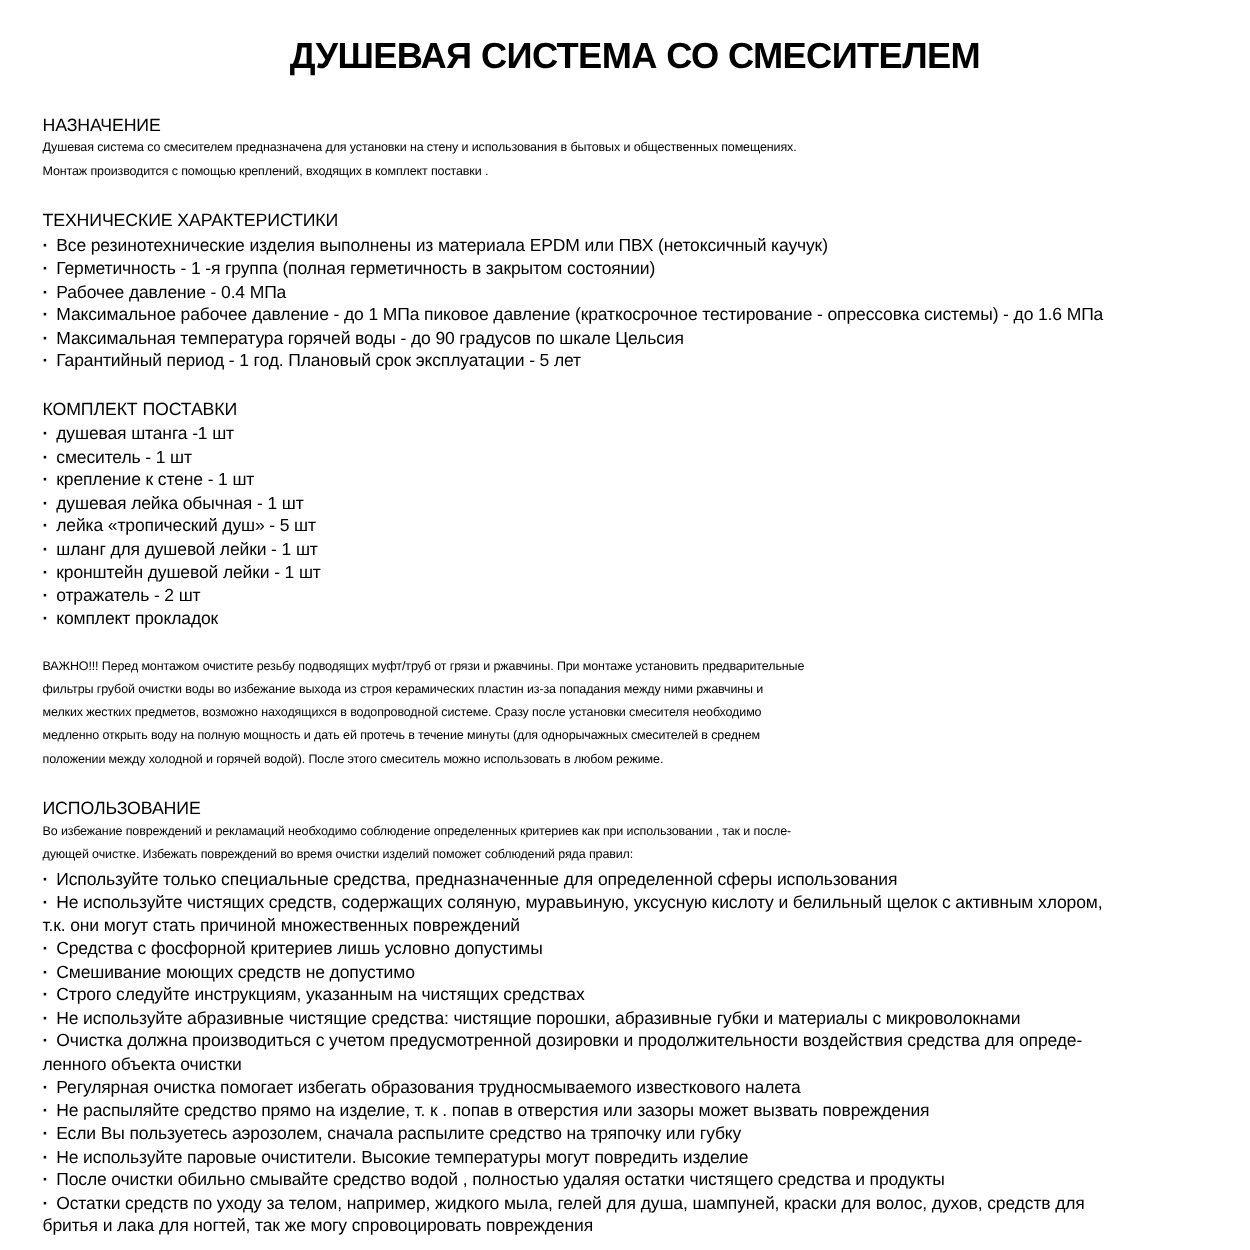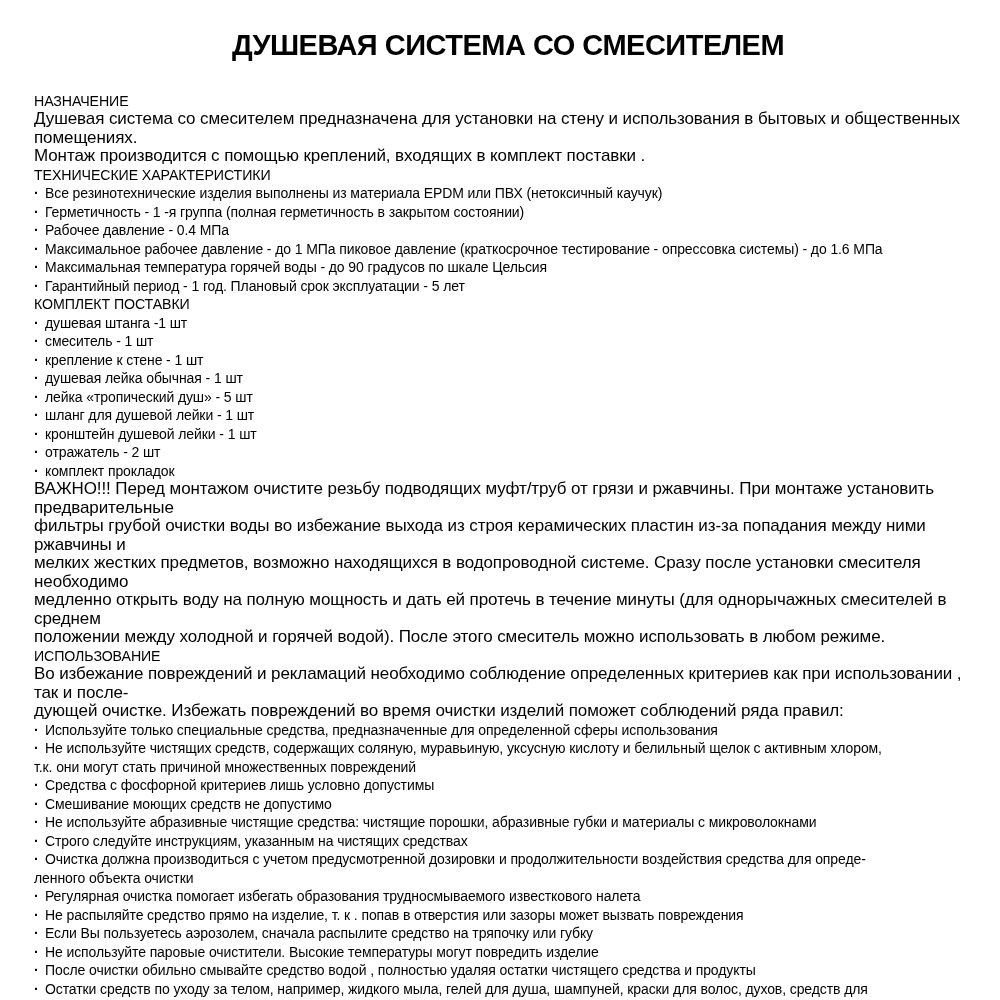--- a/index.html
+++ b/index.html
@@ -22,32 +22,33 @@
   }
   .doc-title {
     text-align: center;
     font-size: 29px;
     font-weight: 700;
     letter-spacing: -0.5px;
     margin: 0 0 30px 0;
     line-height: 1.1;
   }
   .section {
+    margin-top: 21px;
   }
   .section:first-of-type {
     margin-top: 0;
   }
   .section-heading {
     font-size: 14.2px;
     font-weight: 400;
     line-height: 18.5px;
     letter-spacing: -0.1px;
   }
   .para {
-    font-size: 17px;
+    font-size: 10px;
     line-height: 18.5px;
     letter-spacing: -0.1px;
     white-space: pre-line;
   }
   .bullet-item {
     font-size: 14px;
     line-height: 18.5px;
     letter-spacing: -0.1px;
   }
   .bullet-char {
@@ -100,22 +101,22 @@
       </div>
       <div class="section">
         <div class="section-heading">ИСПОЛЬЗОВАНИЕ</div>
         <div class="para">Во избежание повреждений и рекламаций необходимо соблюдение определенных критериев как при использовании , так и после-
 дующей очистке. Избежать повреждений во время очистки изделий поможет соблюдений ряда правил:</div>
         <div class="bullet-item"><span class="bullet-char">·</span><span class="bullet-text">Используйте только специальные средства, предназначенные для определенной сферы использования</span></div>
         <div class="bullet-item"><span class="bullet-char">·</span><span class="bullet-text">Не используйте чистящих средств, содержащих соляную, муравьиную, уксусную кислоту и белильный щелок с активным хлором,
 т.к. они могут стать причиной множественных повреждений</span></div>
         <div class="bullet-item"><span class="bullet-char">·</span><span class="bullet-text">Средства с фосфорной критериев лишь условно допустимы</span></div>
         <div class="bullet-item"><span class="bullet-char">·</span><span class="bullet-text">Смешивание моющих средств не допустимо</span></div>
+        <div class="bullet-item"><span class="bullet-char">·</span><span class="bullet-text">Строго следуйте инструкциям, указанным на чистящих средствах</span></div>
         <div class="bullet-item"><span class="bullet-char">·</span><span class="bullet-text">Не используйте абразивные чистящие средства: чистящие порошки, абразивные губки и материалы с микроволокнами</span></div>
-        <div class="bullet-item"><span class="bullet-char">·</span><span class="bullet-text">Строго следуйте инструкциям, указанным на чистящих средствах</span></div>
         <div class="bullet-item"><span class="bullet-char">·</span><span class="bullet-text">Очистка должна производиться с учетом предусмотренной дозировки и продолжительности воздействия средства для опреде-
 ленного объекта очистки</span></div>
         <div class="bullet-item"><span class="bullet-char">·</span><span class="bullet-text">Регулярная очистка помогает избегать образования трудносмываемого известкового налета</span></div>
         <div class="bullet-item"><span class="bullet-char">·</span><span class="bullet-text">Не распыляйте средство прямо на изделие, т. к . попав в отверстия или зазоры может вызвать повреждения</span></div>
         <div class="bullet-item"><span class="bullet-char">·</span><span class="bullet-text">Если Вы пользуетесь аэрозолем, сначала распылите средство на тряпочку или губку</span></div>
         <div class="bullet-item"><span class="bullet-char">·</span><span class="bullet-text">Не используйте паровые очистители. Высокие температуры могут повредить изделие</span></div>
         <div class="bullet-item"><span class="bullet-char">·</span><span class="bullet-text">После очистки обильно смывайте средство водой , полностью удаляя остатки чистящего средства и продукты</span></div>
         <div class="bullet-item"><span class="bullet-char">·</span><span class="bullet-text">Остатки средств по уходу за телом, например, жидкого мыла, гелей для душа, шампуней, краски для волос, духов, средств для
 бритья и лака для ногтей, так же могу спровоцировать повреждения</span></div>
       </div>

